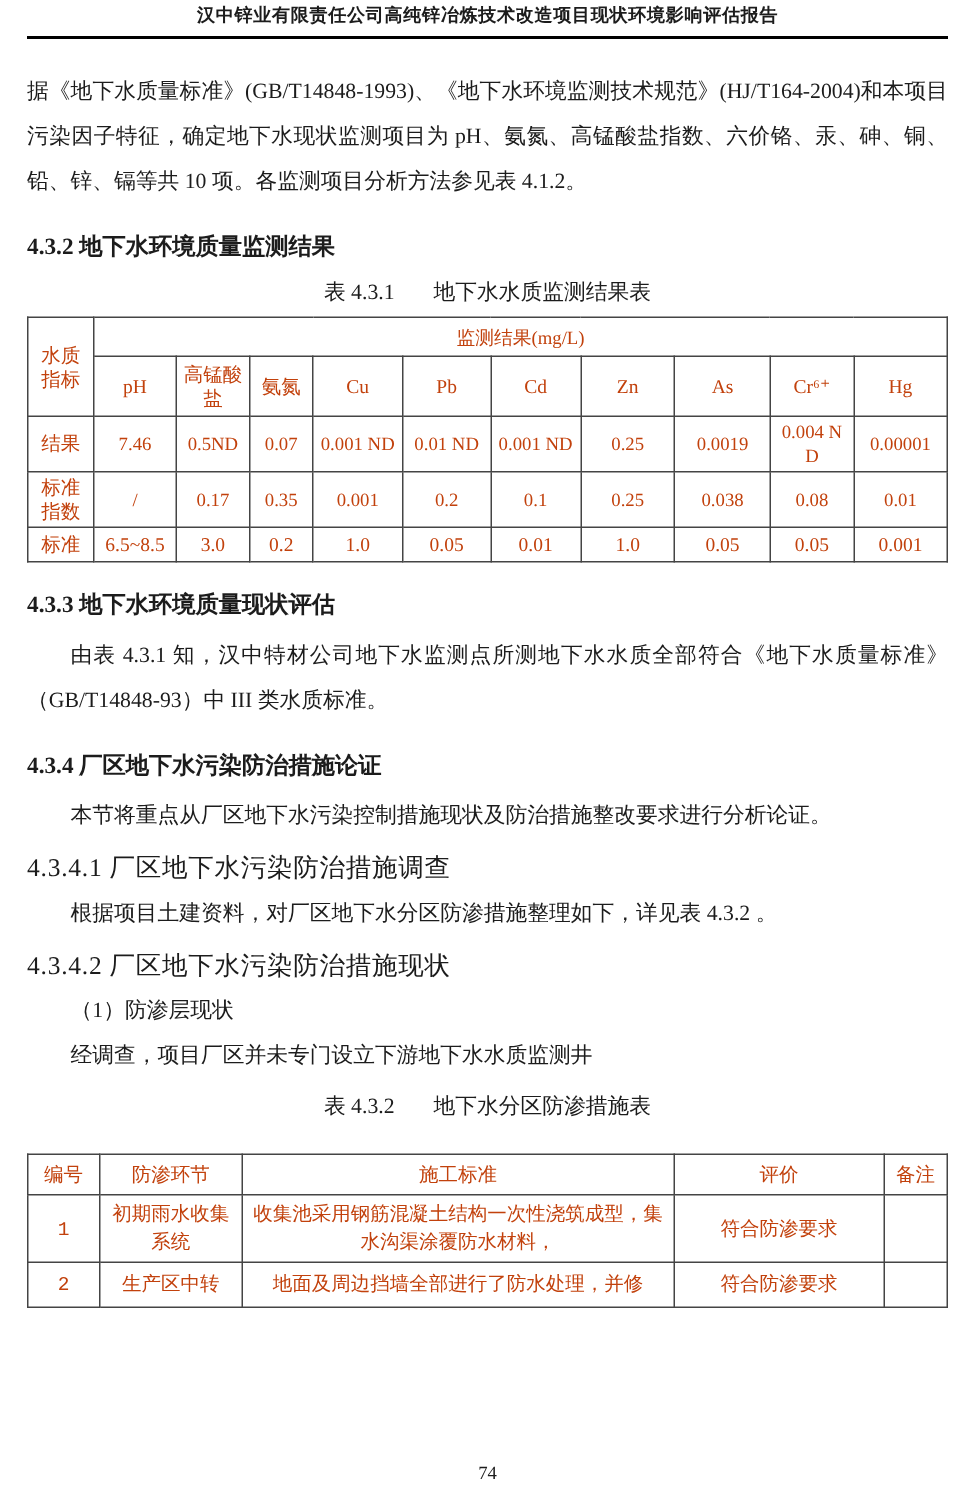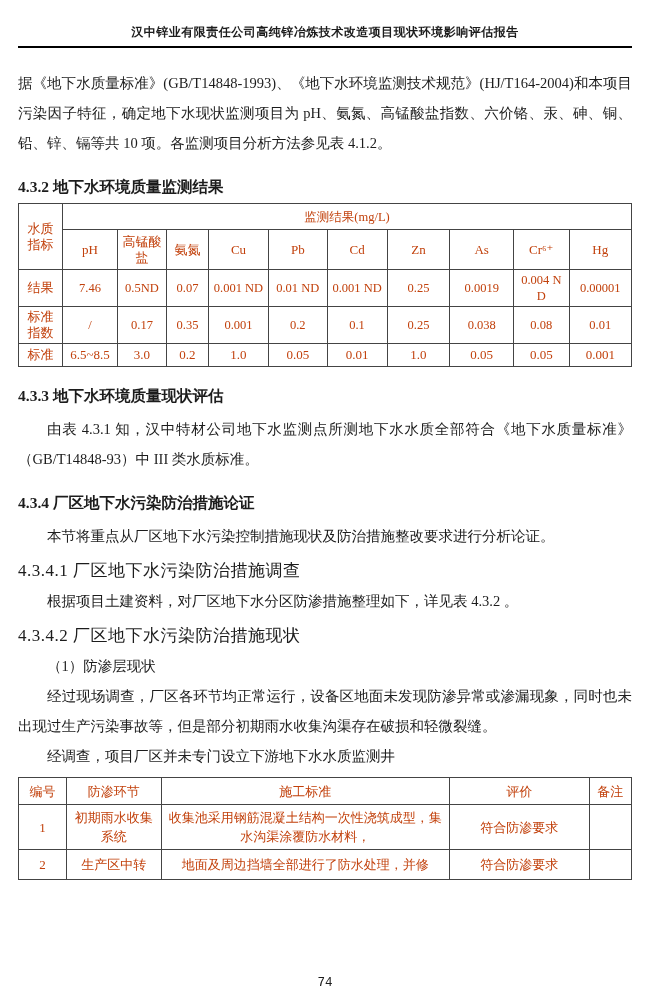--- a/index.html
+++ b/index.html
@@ -9,21 +9,21 @@
     overflow: hidden;
     position: relative;
     font-family: "Liberation Serif", "DejaVu Serif", serif;
     color: #1c1c1c;
     -webkit-font-smoothing: antialiased;
   }
   .page { padding: 0 18px; position: relative; height: 100%; }
 
   
   .doc-header {
-    padding-top: 24px; padding-bottom: 5px;
+    padding-top: 2px; padding-bottom: 5px;
     text-align: center;
     font-size: 12px; font-weight: bold;
     letter-spacing: 0.5px;
     border-bottom: 2px solid #000;
   }
 
   
   .para {
     font-size: 14.5px; line-height: 30px;
     text-align: justify;
@@ -76,45 +76,47 @@
   .t1 .r-last td { height: 23px; font-size: 13px; }
   .t1 .rowhead { font-size: 13px; }
 
   .tbl-note {
     font-size: 11.5px;
     line-height: 17px;
     margin-top: 3px;
     text-align: left;
   }
 
-  .t2 { margin-top: 6px; font-size: 13px; }
+  .t2 { margin-top: 20px; font-size: 13px; font-family: Liberation Mono, monospace; }
   .t2 .r-head td { height: 27px; }
   .t2 .r-a td { height: 45px; }
   .t2 .r-b td { height: 30px; }
   .t2 td { line-height: 19px; }
 
   .page-footer {
     position: absolute;
     bottom: 7px; left: 0; right: 0;
     text-align: center;
     font-size: 12.5px;
-    font-family: Liberation Mono, monospace;
   }
 </style>
 </head>
 <body>
 
 <div class="page">
 
   <div class="doc-header">汉中锌业有限责任公司高纯锌冶炼技术改造项目现状环境影响评估报告</div>
 
   <p class="para no-indent intro">据《地下水质量标准》(GB/T14848-1993)、《地下水环境监测技术规范》(HJ/T164-2004)和本项目污染因子特征，确定地下水现状监测项目为 pH、氨氮、高锰酸盐指数、六价铬、汞、砷、铜、铅、锌、镉等共 10 项。各监测项目分析方法参见表 4.1.2。</p>
 
   <div class="h2">4.3.2 地下水环境质量监测结果</div>
 
+  <div class="tbl-caption">
+    <span>表 4.3.1</span><span class="cap-title">地下水水质监测结果表</span>
+  </div>
 
   <table class="t1">
     <colgroup>
       <col style="width:7.2%">
         <col style="width:9%">
         <col style="width:8%">
         <col style="width:6.9%">
       <col style="width:9.8%">
         <col style="width:9.6%">
         <col style="width:9.8%">
@@ -186,23 +188,25 @@
   <p class="para after-h">由表 4.3.1 知，汉中特材公司地下水监测点所测地下水水质全部符合《地下水质量标准》（GB/T14848-93）中 III 类水质标准。</p>
 
   <div class="h2">4.3.4 厂区地下水污染防治措施论证</div>
   <p class="para after-h">本节将重点从厂区地下水污染控制措施现状及防治措施整改要求进行分析论证。</p>
 
   <div class="h3">4.3.4.1 厂区地下水污染防治措施调查</div>
   <p class="para">根据项目土建资料，对厂区地下水分区防渗措施整理如下，详见表 4.3.2 。</p>
 
   <div class="h3">4.3.4.2 厂区地下水污染防治措施现状</div>
   <p class="para">（1）防渗层现状</p>
-  <p class="para">经过现场调查，厂区各环节均正常运行，设备区地面未发现防渗异常或渗漏现象，同时也未出现过生产污染事故等，但是部分初期雨水收集沟渠存在破损和轻微裂缝。</p>
   <p class="para">经调查，项目厂区并未专门设立下游地下水水质监测井</p>
 
+  <div class="tbl-caption">
+    <span>表 4.3.2</span><span class="cap-title">地下水分区防渗措施表</span>
+  </div>
 
   <table class="t2">
     <colgroup>
       <col style="width:7.8%">
         <col style="width:15.5%">
         <col style="width:47%">
         <col style="width:22.8%">
         <col style="width:6.9%">
     </colgroup>
     <tbody>

